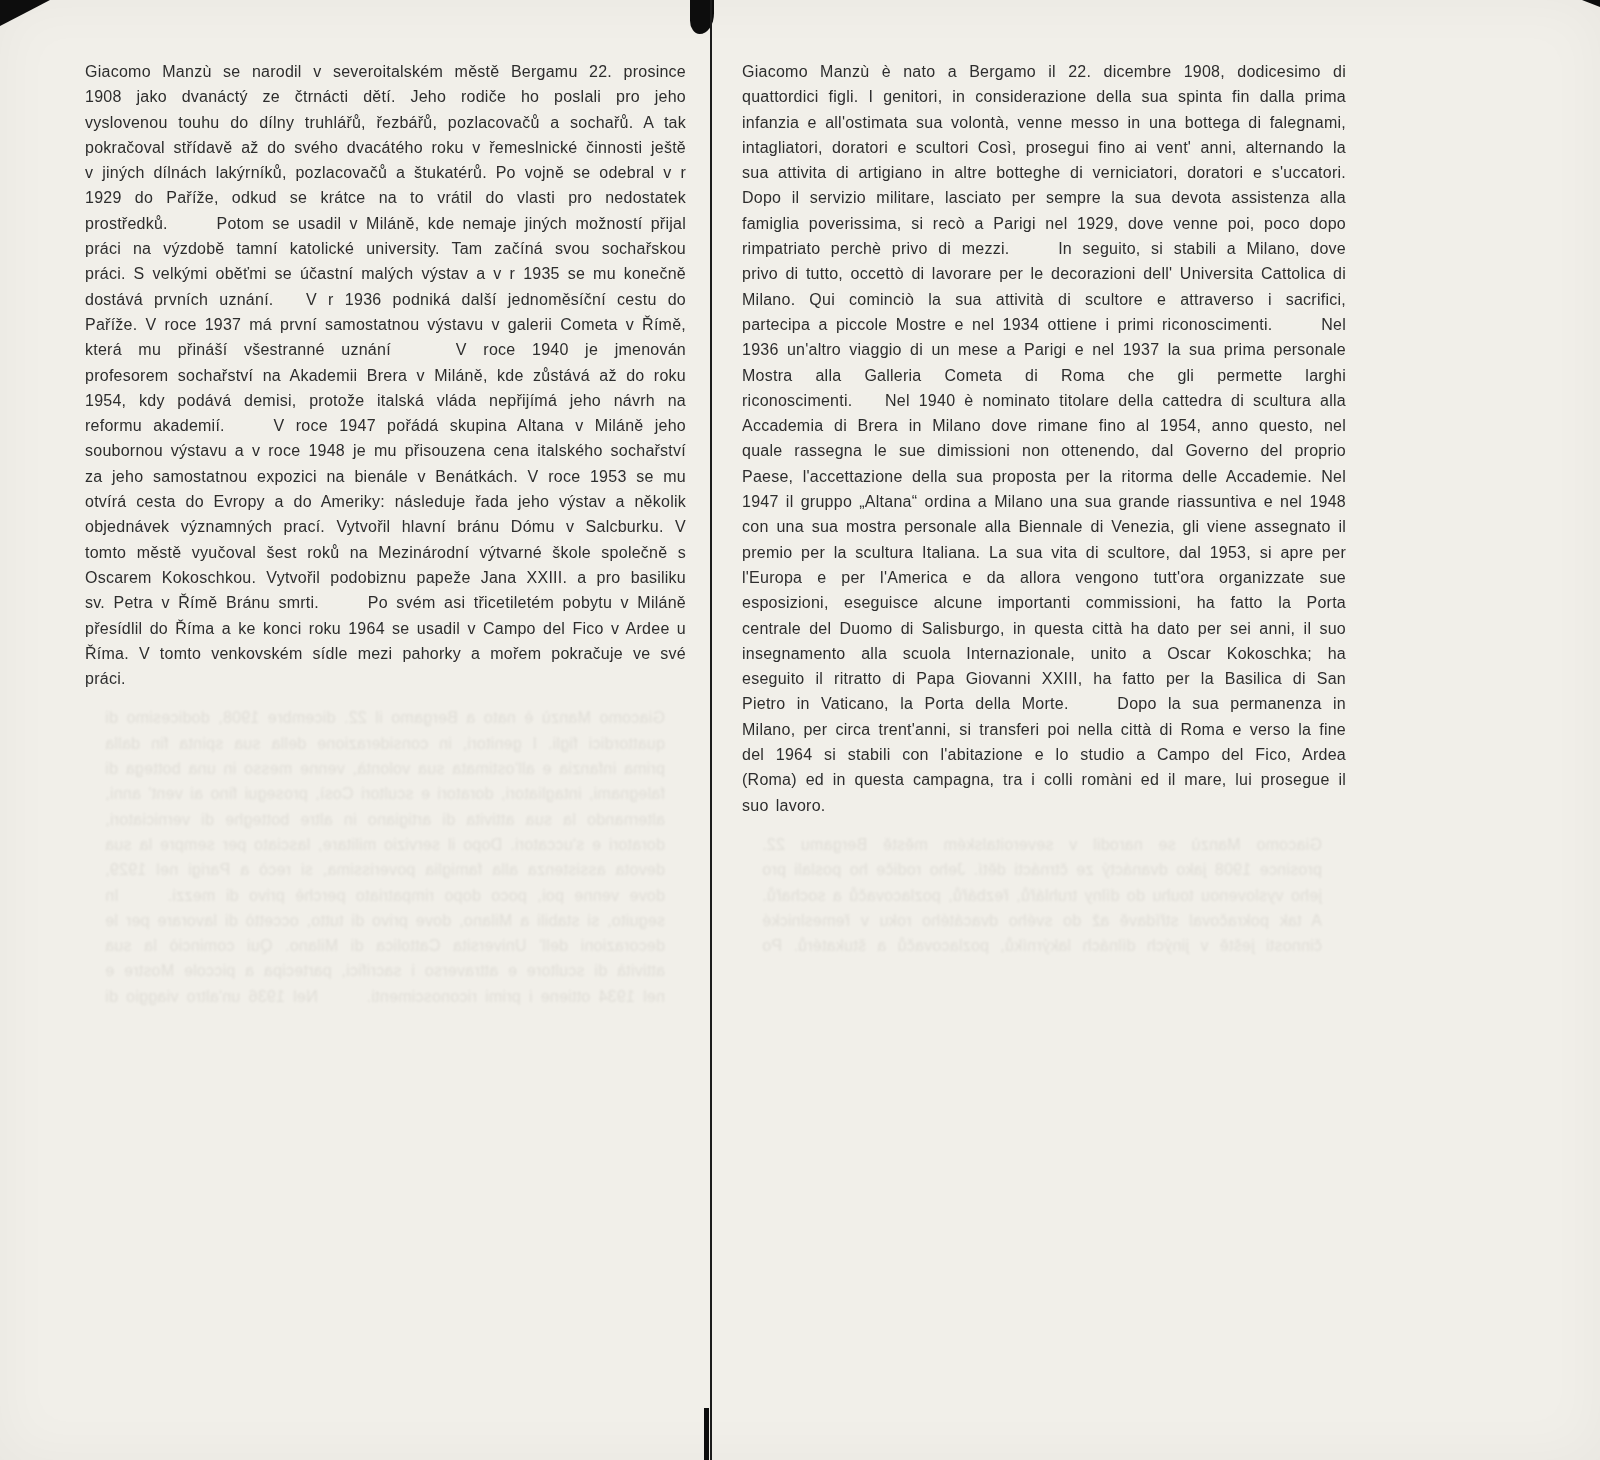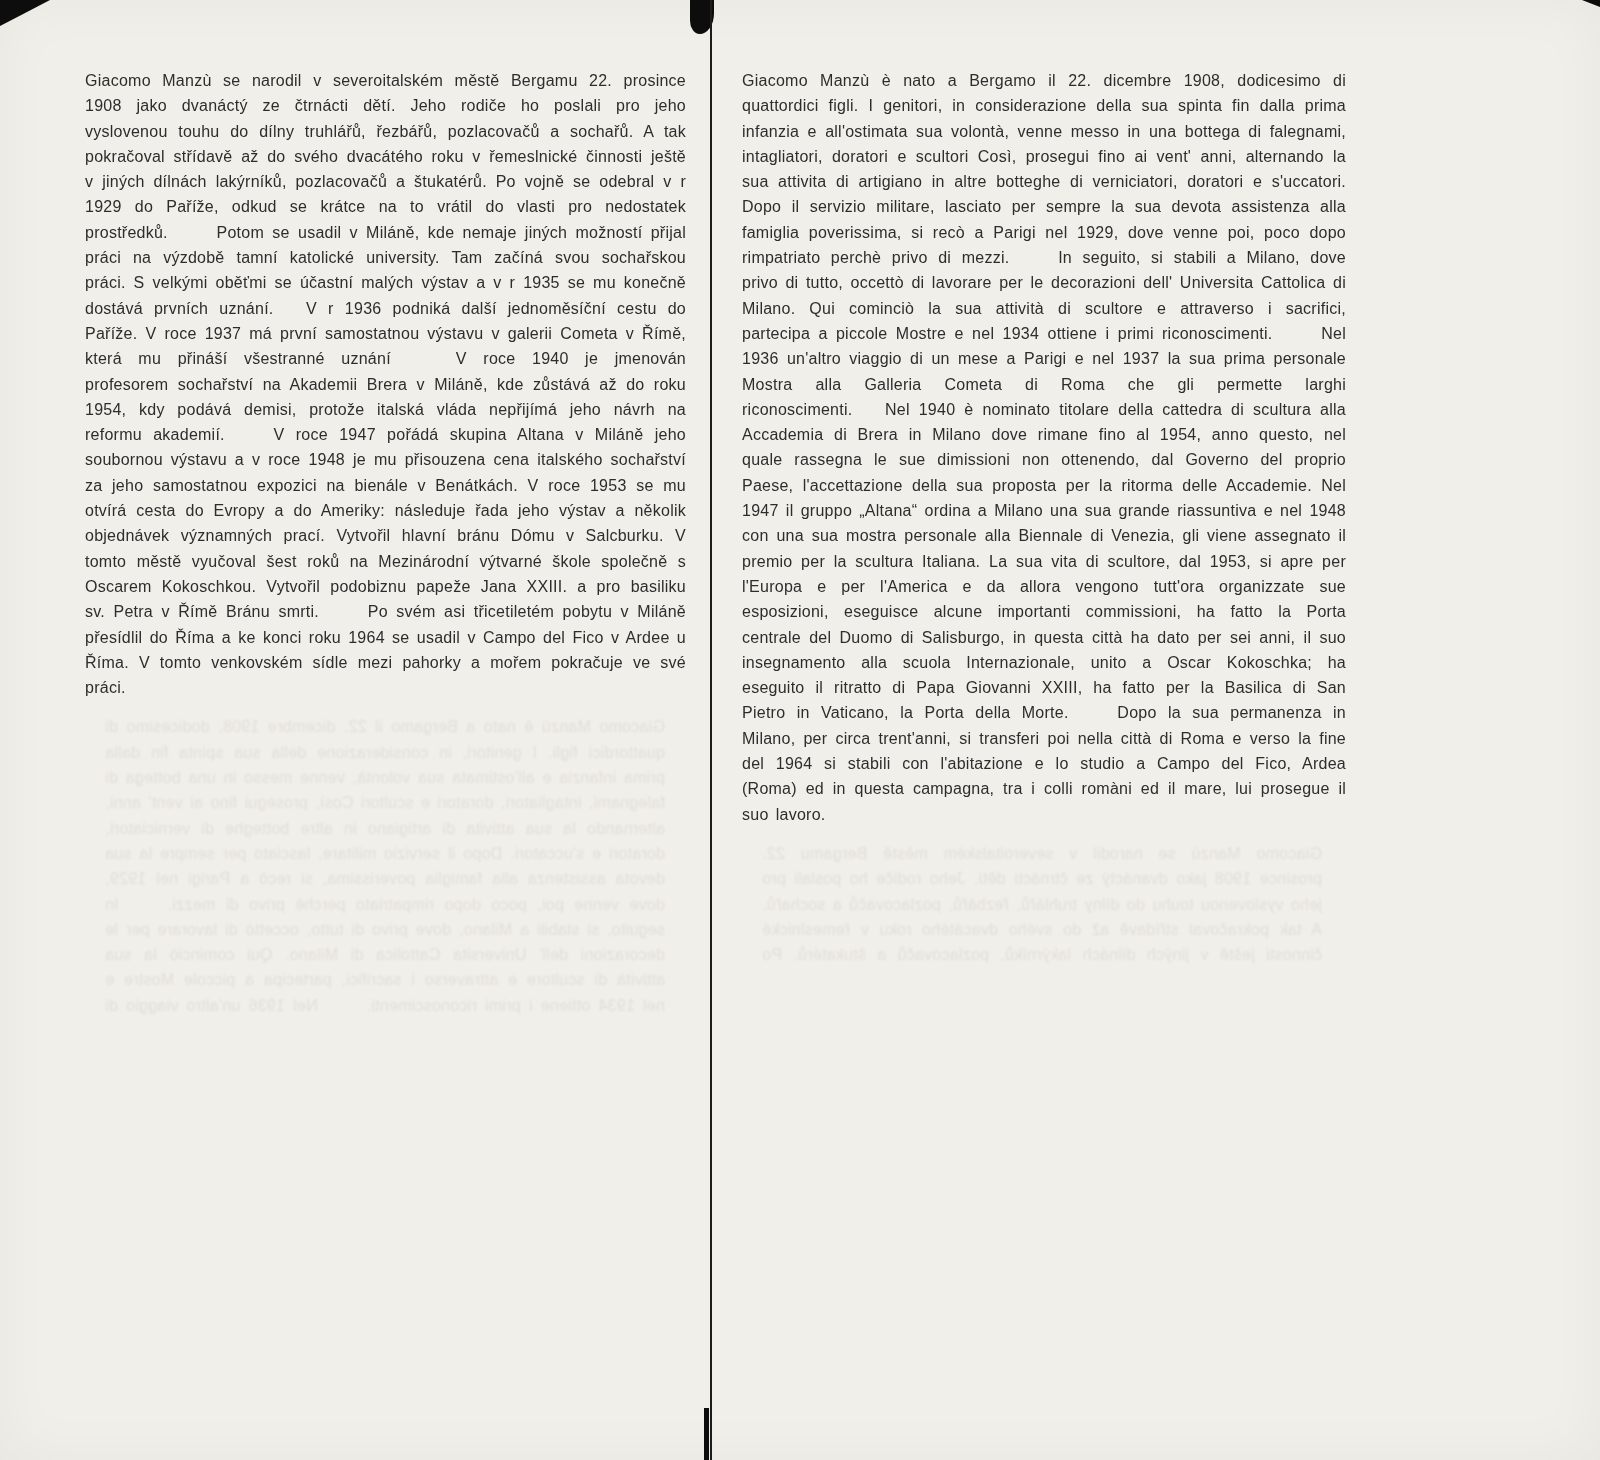--- a/index.html
+++ b/index.html
@@ -35,21 +35,21 @@
   }
   .divider-top {
     left: 690px; top: 0; width: 24px; height: 34px;
     border-radius: 0 0 60% 40%;
   }
   .divider-bottom {
     left: 704px; top: 1408px; width: 5px; height: 52px;
   }
   .col {
     position: absolute;
-    top: 68px;
+    top: 59px;
   }
   .col-left  { left: 85px;  width: 601px; }
   .col-right { left: 742px; width: 604px; }
   .body-text {
     margin: 0;
     font-size: 16px;
     line-height: 25.3px;
     letter-spacing: 0.25px;
     word-spacing: 2.5px;
     text-align: justify;

